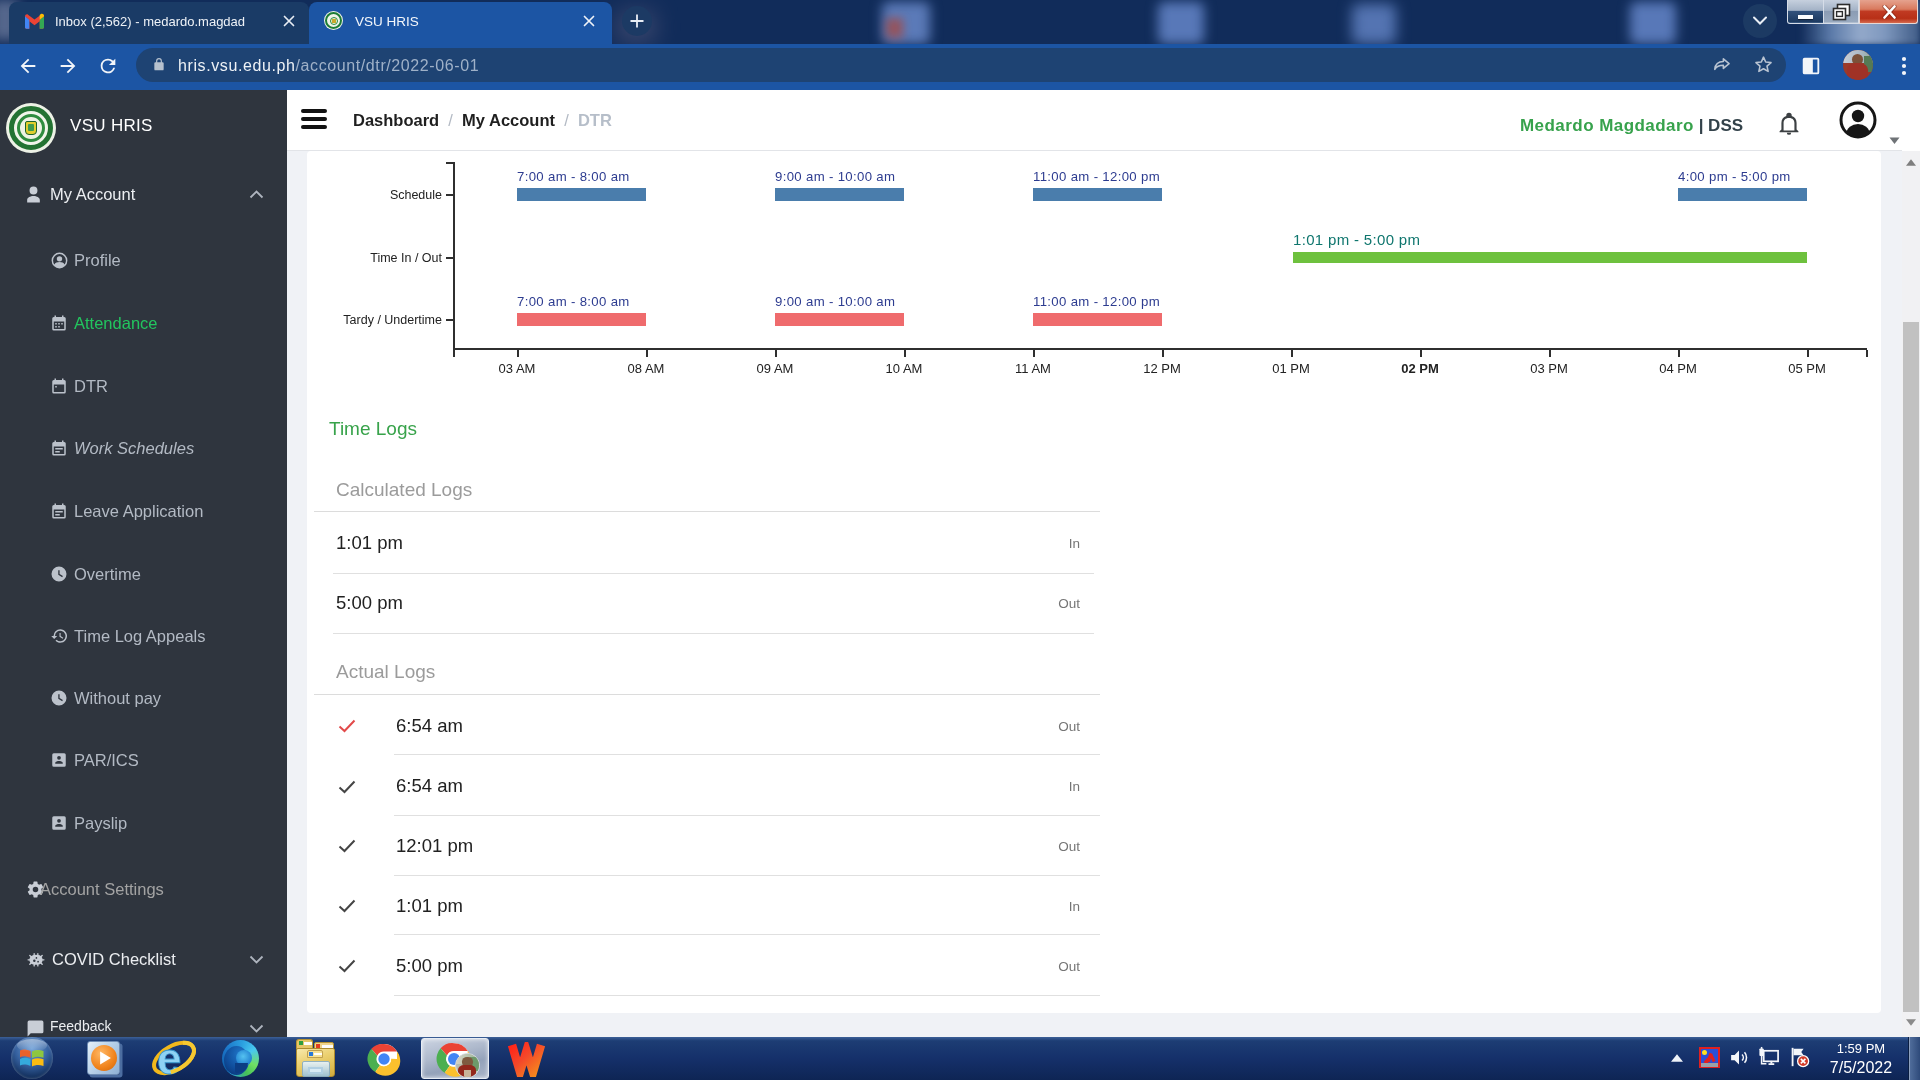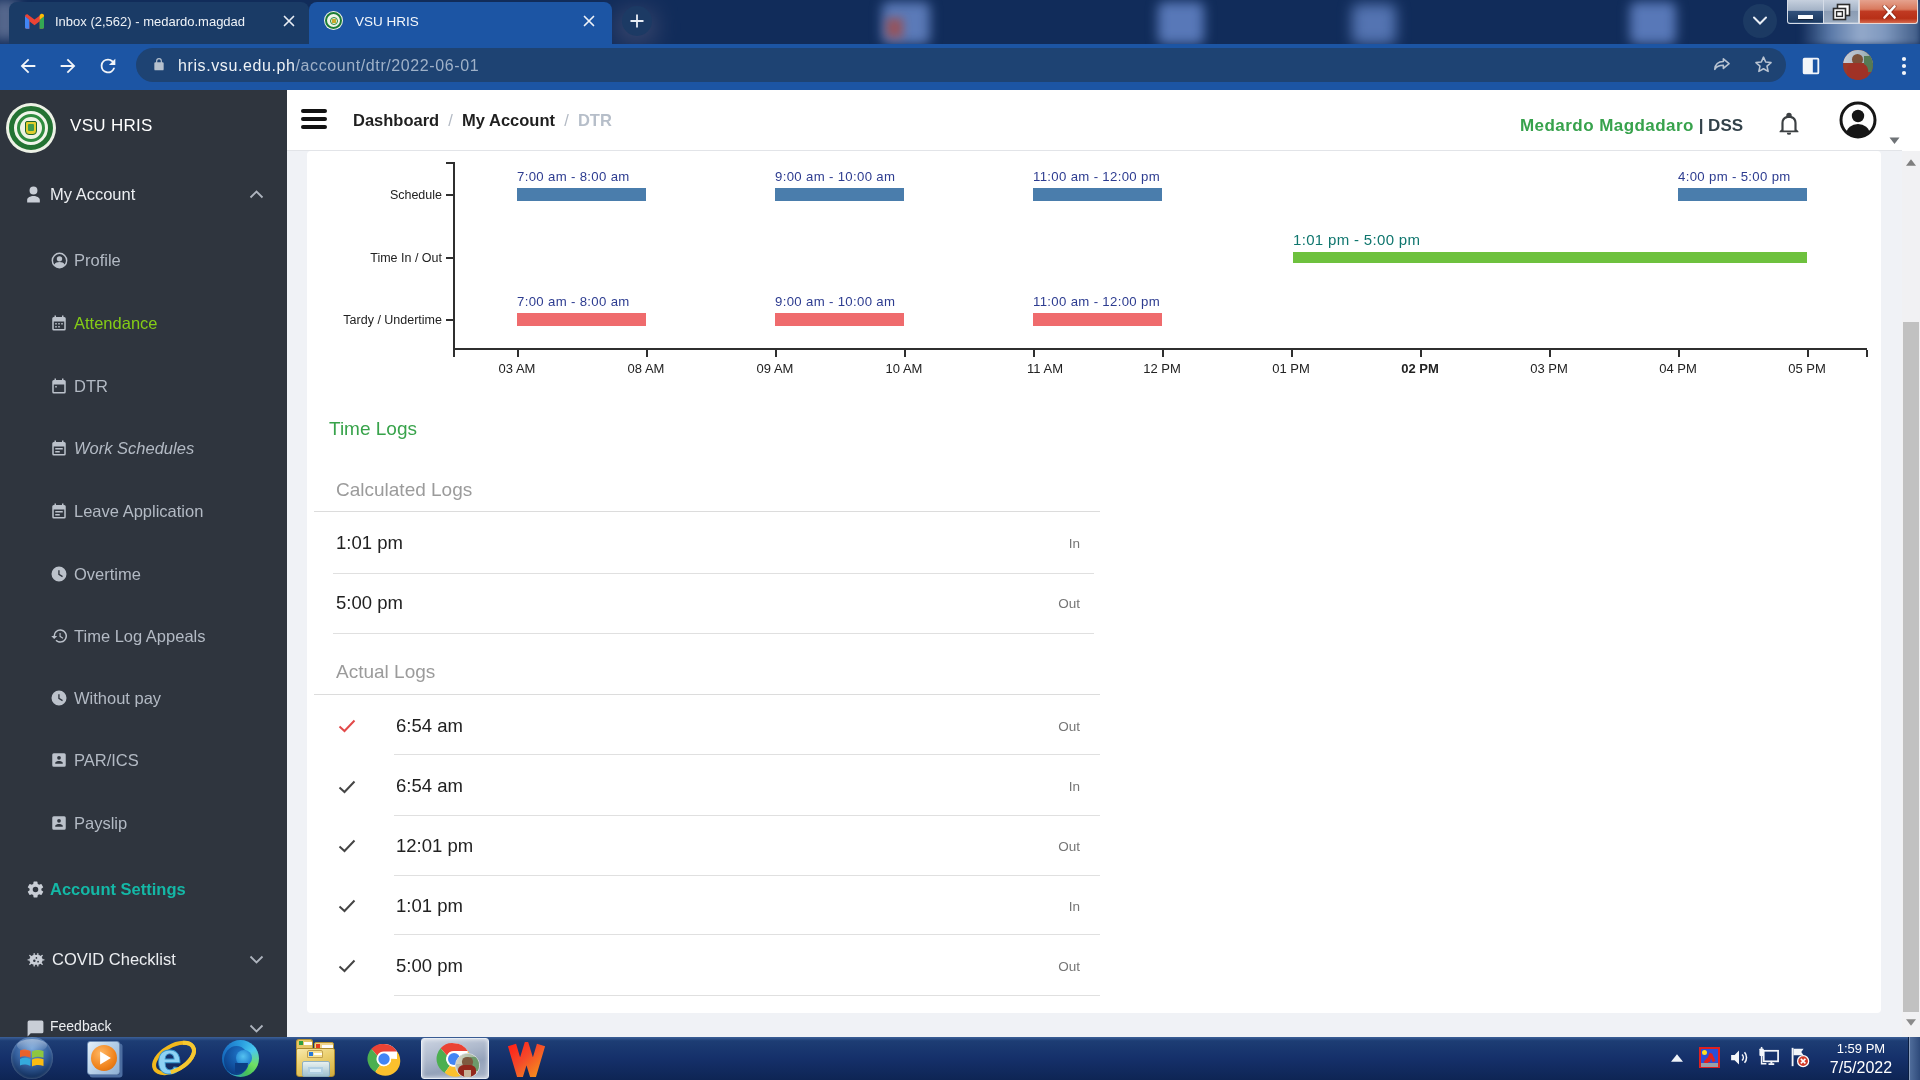--- a/index.html
+++ b/index.html
@@ -183,21 +183,21 @@
     <div class="abs" style="left:1113px;top:199px;width:1.5px;height:7px;background:#2f2f2f;"></div>
     <div class="abs" style="left:1242px;top:199px;width:1.5px;height:7px;background:#2f2f2f;"></div>
     <div class="abs" style="left:1371px;top:199px;width:1.5px;height:7px;background:#2f2f2f;"></div>
     <div class="abs" style="left:1500px;top:199px;width:1.5px;height:7px;background:#2f2f2f;"></div>
     <div class="abs" style="left:1559px;top:199px;width:1.5px;height:7px;background:#2f2f2f;"></div>
 
     <div class="abs" style="left:180px;top:210px;width:60px;text-align:center;font-size:13px;color:#222;">03 AM</div>
     <div class="abs" style="left:309px;top:210px;width:60px;text-align:center;font-size:13px;color:#222;">08 AM</div>
     <div class="abs" style="left:438px;top:210px;width:60px;text-align:center;font-size:13px;color:#222;">09 AM</div>
     <div class="abs" style="left:567px;top:210px;width:60px;text-align:center;font-size:13px;color:#222;">10 AM</div>
-    <div class="abs" style="left:696px;top:210px;width:60px;text-align:right;font-size:13px;color:#222;">11 AM</div>
+    <div class="abs" style="left:696px;top:210px;width:60px;text-align:center;font-size:13px;color:#222;">11 AM</div>
     <div class="abs" style="left:825px;top:210px;width:60px;text-align:center;font-size:13px;color:#222;">12 PM</div>
     <div class="abs" style="left:954px;top:210px;width:60px;text-align:center;font-size:13px;color:#222;">01 PM</div>
     <div class="abs" style="left:1083px;top:210px;width:60px;text-align:center;font-size:13px;color:#222;font-weight:bold;">02 PM</div>
     <div class="abs" style="left:1212px;top:210px;width:60px;text-align:center;font-size:13px;color:#222;">03 PM</div>
     <div class="abs" style="left:1341px;top:210px;width:60px;text-align:center;font-size:13px;color:#222;">04 PM</div>
     <div class="abs" style="left:1470px;top:210px;width:60px;text-align:center;font-size:13px;color:#222;">05 PM</div>
 
     <div class="abs" style="left:210px;top:37px;width:129px;height:13px;background:#4a7dac;"></div>
     <div class="abs" style="left:468px;top:37px;width:129px;height:13px;background:#4a7dac;"></div>
     <div class="abs" style="left:726px;top:37px;width:129px;height:13px;background:#4a7dac;"></div>
@@ -288,21 +288,21 @@
       </svg>
 
     <div id="subitems">
     <div class="abs" style="left:50px;top:161px;width:20px;height:20px;"><svg width="19" height="19" viewBox="0 0 24 24">
             <path fill="#bcc2cb" d="M12 2a10 10 0 1 0 0 20 10 10 0 0 0 0-20zm0 1.9a8.1 8.1 0 0 1 8.1 8.1c0 1.85-.62 3.55-1.67 4.9-1.1-1.9-3.36-3-6.43-3s-5.33 1.1-6.43 3A8.06 8.06 0 0 1 3.9 12 8.1 8.1 0 0 1 12 3.9zm0 2.6a3.4 3.4 0 1 1 0 6.8 3.4 3.4 0 0 1 0-6.8z"></path>
           </svg></div>
     <div class="abs" style="left:74px;top:160px;font-size:16.5px;line-height:20px;color:#b3bac4;">Profile</div>
     <div class="abs" style="left:50px;top:224px;width:20px;height:20px;"><svg width="18" height="18" viewBox="0 0 24 24">
             <path fill="#bcc2cb" d="M19 4h-1V2h-2v2H8V2H6v2H5a2 2 0 0 0-2 2v14a2 2 0 0 0 2 2h14a2 2 0 0 0 2-2V6a2 2 0 0 0-2-2zm0 16H5V10h14v10zM9 14H7v-2h2v2zm4 0h-2v-2h2v2zm4 0h-2v-2h2v2zm-8 4H7v-2h2v2zm4 0h-2v-2h2v2z"></path>
           </svg></div>
-    <div class="abs" style="left:74px;top:223px;font-size:16.5px;line-height:20px;color:#84cc16;">Attendance</div>
+    <div class="abs" style="left:74px;top:223px;font-size:16.5px;line-height:20px;color:#22c55e;">Attendance</div>
     <div class="abs" style="left:50px;top:287px;width:20px;height:20px;"><svg width="18" height="18" viewBox="0 0 24 24">
             <path fill="#bcc2cb" d="M19 4h-1V2h-2v2H8V2H6v2H5a2 2 0 0 0-2 2v14a2 2 0 0 0 2 2h14a2 2 0 0 0 2-2V6a2 2 0 0 0-2-2zm0 16H5V10h14v10zM9 14H7v-2h2v2z"></path>
           </svg></div>
     <div class="abs" style="left:74px;top:286px;font-size:16.5px;line-height:20px;color:#b3bac4;">DTR</div>
     <div class="abs" style="left:50px;top:349px;width:20px;height:20px;"><svg width="18" height="18" viewBox="0 0 24 24">
             <path fill="#bcc2cb" d="M19 4h-1V2h-2v2H8V2H6v2H5a2 2 0 0 0-2 2v14a2 2 0 0 0 2 2h14a2 2 0 0 0 2-2V6a2 2 0 0 0-2-2zm0 16H5V10h14v10zM17 14H7v-2h10v2zm-4 4H7v-2h6v2z"></path>
           </svg></div>
     <div class="abs" style="left:74px;top:348px;font-size:16.5px;line-height:20px;color:#b3bac4;font-style:italic;">Work Schedules</div>
     <div class="abs" style="left:50px;top:412px;width:20px;height:20px;"><svg width="18" height="18" viewBox="0 0 24 24">
             <path fill="#bcc2cb" d="M19 4h-1V2h-2v2H8V2H6v2H5a2 2 0 0 0-2 2v14a2 2 0 0 0 2 2h14a2 2 0 0 0 2-2V6a2 2 0 0 0-2-2zm0 16H5V10h14v10zM17 14H7v-2h10v2zm-4 4H7v-2h6v2z"></path>
@@ -326,21 +326,21 @@
     <div class="abs" style="left:74px;top:660px;font-size:16.5px;line-height:20px;color:#b3bac4;">PAR/ICS</div>
     <div class="abs" style="left:50px;top:724px;width:20px;height:20px;"><svg width="18" height="18" viewBox="0 0 24 24">
             <path fill="#bcc2cb" d="M19 3H5a2 2 0 0 0-2 2v14a2 2 0 0 0 2 2h14a2 2 0 0 0 2-2V5a2 2 0 0 0-2-2zm-7 3.5a2.5 2.5 0 1 1 0 5 2.5 2.5 0 0 1 0-5zM17 17H7v-1.2c0-1.7 3.33-2.55 5-2.55s5 .85 5 2.55V17z"></path>
           </svg></div>
     <div class="abs" style="left:74px;top:723px;font-size:16.5px;line-height:20px;color:#b3bac4;">Payslip</div>
     </div>
 
     <svg class="abs" style="left:26px;top:790px;" width="19" height="19" viewBox="0 0 24 24">
         <path fill="#c9ced6" d="M19.4 13c.04-.32.06-.66.06-1s-.02-.68-.07-1l2.1-1.65a.5.5 0 0 0 .12-.64l-2-3.46a.5.5 0 0 0-.6-.22l-2.49 1a7.3 7.3 0 0 0-1.7-1l-.37-2.65A.5.5 0 0 0 14 2h-4a.5.5 0 0 0-.5.42l-.37 2.65c-.62.26-1.18.6-1.7 1l-2.48-1a.5.5 0 0 0-.61.22l-2 3.46a.5.5 0 0 0 .12.64L4.56 11a7.9 7.9 0 0 0 0 2l-2.1 1.65a.5.5 0 0 0-.12.64l2 3.46c.12.22.38.3.6.22l2.5-1c.52.4 1.08.74 1.7 1l.36 2.65A.5.5 0 0 0 10 22h4a.5.5 0 0 0 .5-.42l.37-2.65a7.3 7.3 0 0 0 1.69-1l2.49 1c.23.09.49 0 .61-.22l2-3.46a.5.5 0 0 0-.12-.64L19.4 13zM12 15.5a3.5 3.5 0 1 1 0-7 3.5 3.5 0 0 1 0 7z"></path>
       </svg>
-    <div class="abs" style="left:50px;top:790px;font-size:16.5px;color:#14b8a6;font-weight:bold;">Account Settings</div>
+    <div class="abs" style="left:40px;top:790px;font-size:16.5px;color:#a3a3a3;">Account Settings</div>
 
     <svg class="abs" style="left:26px;top:860px;" width="20" height="20" viewBox="0 0 24 24">
         <path fill="#c9ced6" d="M21.5 11h-1.6a7.9 7.9 0 0 0-1.1-2.7l1.2-1.1a.8.8 0 1 0-1.2-1.2l-1.1 1.2A7.9 7.9 0 0 0 15 6.1V4.5a.8.8 0 1 0-1.6 0v1.4a8.3 8.3 0 0 0-2.8 0V4.5a.8.8 0 1 0-1.6 0v1.6c-1 .24-1.9.6-2.7 1.1L5.2 6a.8.8 0 1 0-1.2 1.2l1.2 1.1A7.9 7.9 0 0 0 4.1 11H2.5a.8.8 0 1 0 0 1.6h1.6c.2 1 .6 1.9 1.1 2.7l-1.2 1.1a.8.8 0 1 0 1.2 1.2l1.1-1.2c.8.5 1.7.9 2.7 1.1v1.6a.8.8 0 1 0 1.6 0v-1.4c.93.12 1.87.12 2.8 0v1.4a.8.8 0 1 0 1.6 0v-1.6c1-.2 1.9-.6 2.7-1.1l1.1 1.2a.8.8 0 1 0 1.2-1.2l-1.2-1.1c.5-.8.9-1.7 1.1-2.7h1.6a.8.8 0 1 0 0-1.6zM10 14.5a1.5 1.5 0 1 1 0-3 1.5 1.5 0 0 1 0 3zm2.5-4a1 1 0 1 1 0-2 1 1 0 0 1 0 2zm2 4.5a1 1 0 1 1 0-2 1 1 0 0 1 0 2z"></path>
       </svg>
     <div class="abs" style="left:52px;top:860px;font-size:16.5px;color:#eceef1;">COVID Checklist</div>
     <svg class="abs" style="left:249px;top:865px;" width="15" height="10" viewBox="0 0 15 10">
         <path d="M1.5 1.5 7.5 7.5 13.5 1.5" stroke="#aeb4be" stroke-width="1.8" fill="none"></path>
       </svg>
 
     <svg class="abs" style="left:26px;top:929px;" width="19" height="19" viewBox="0 0 24 24">

